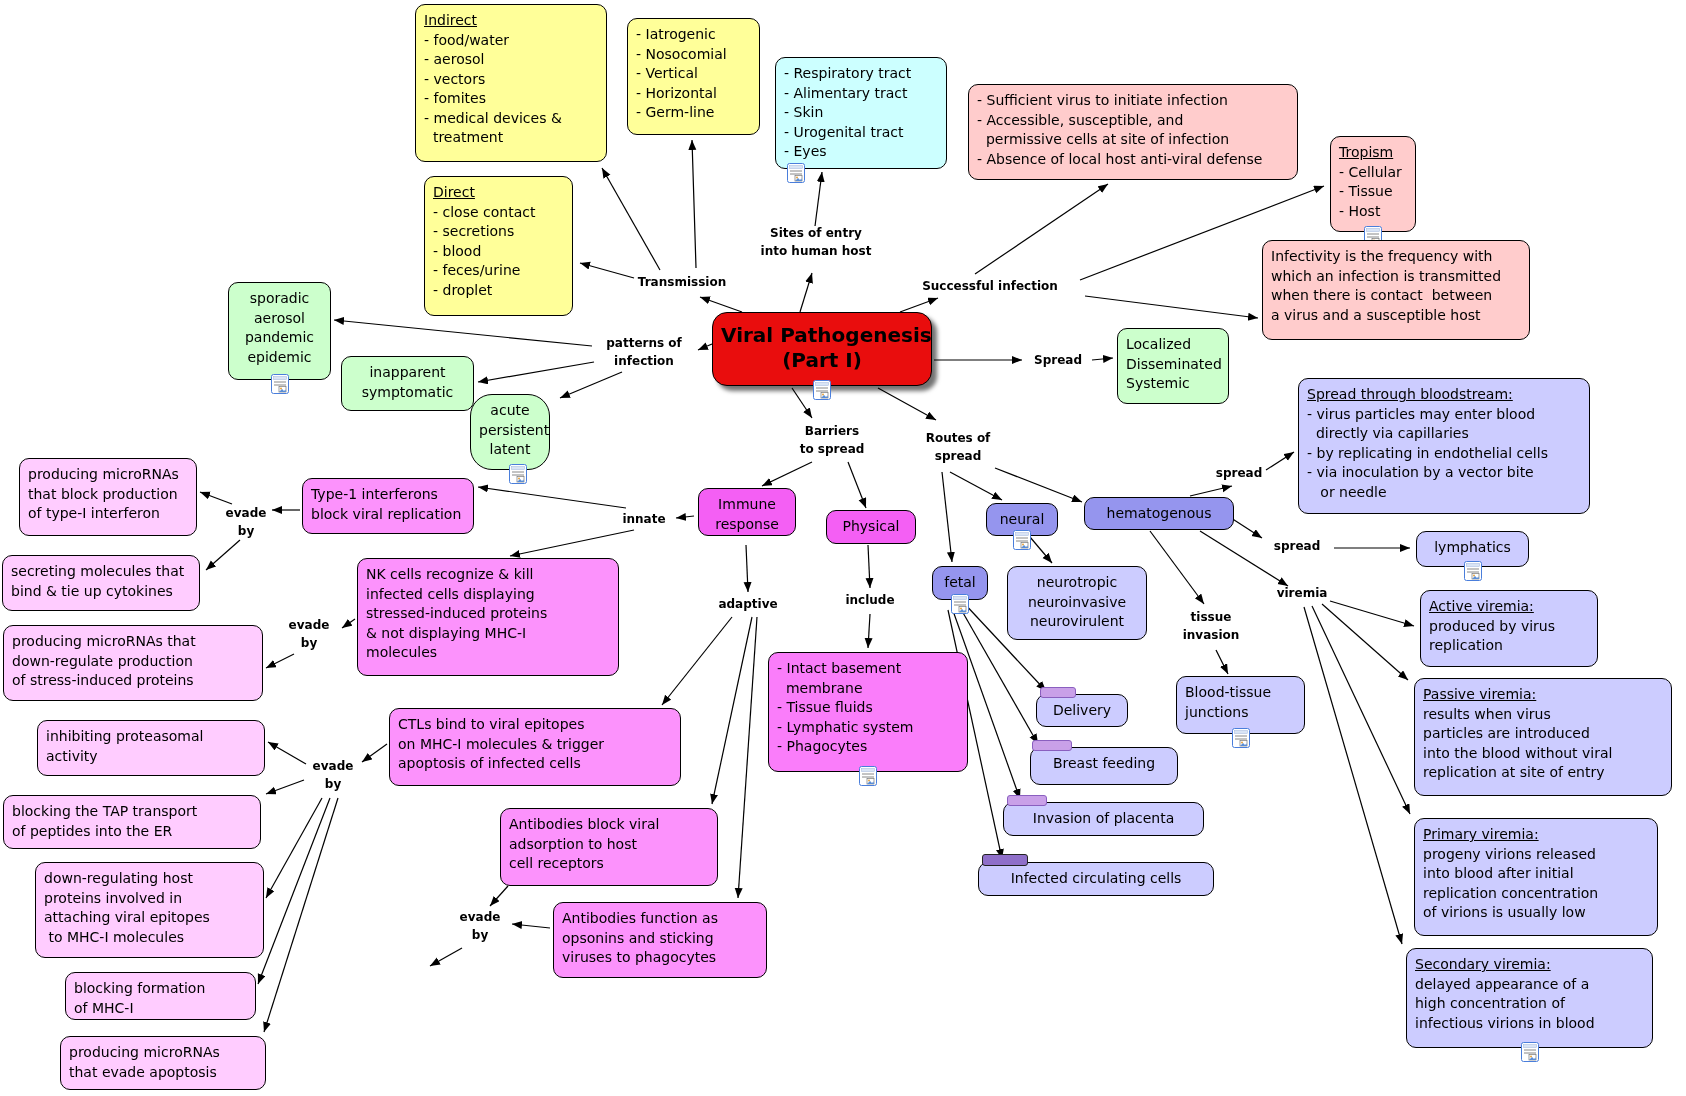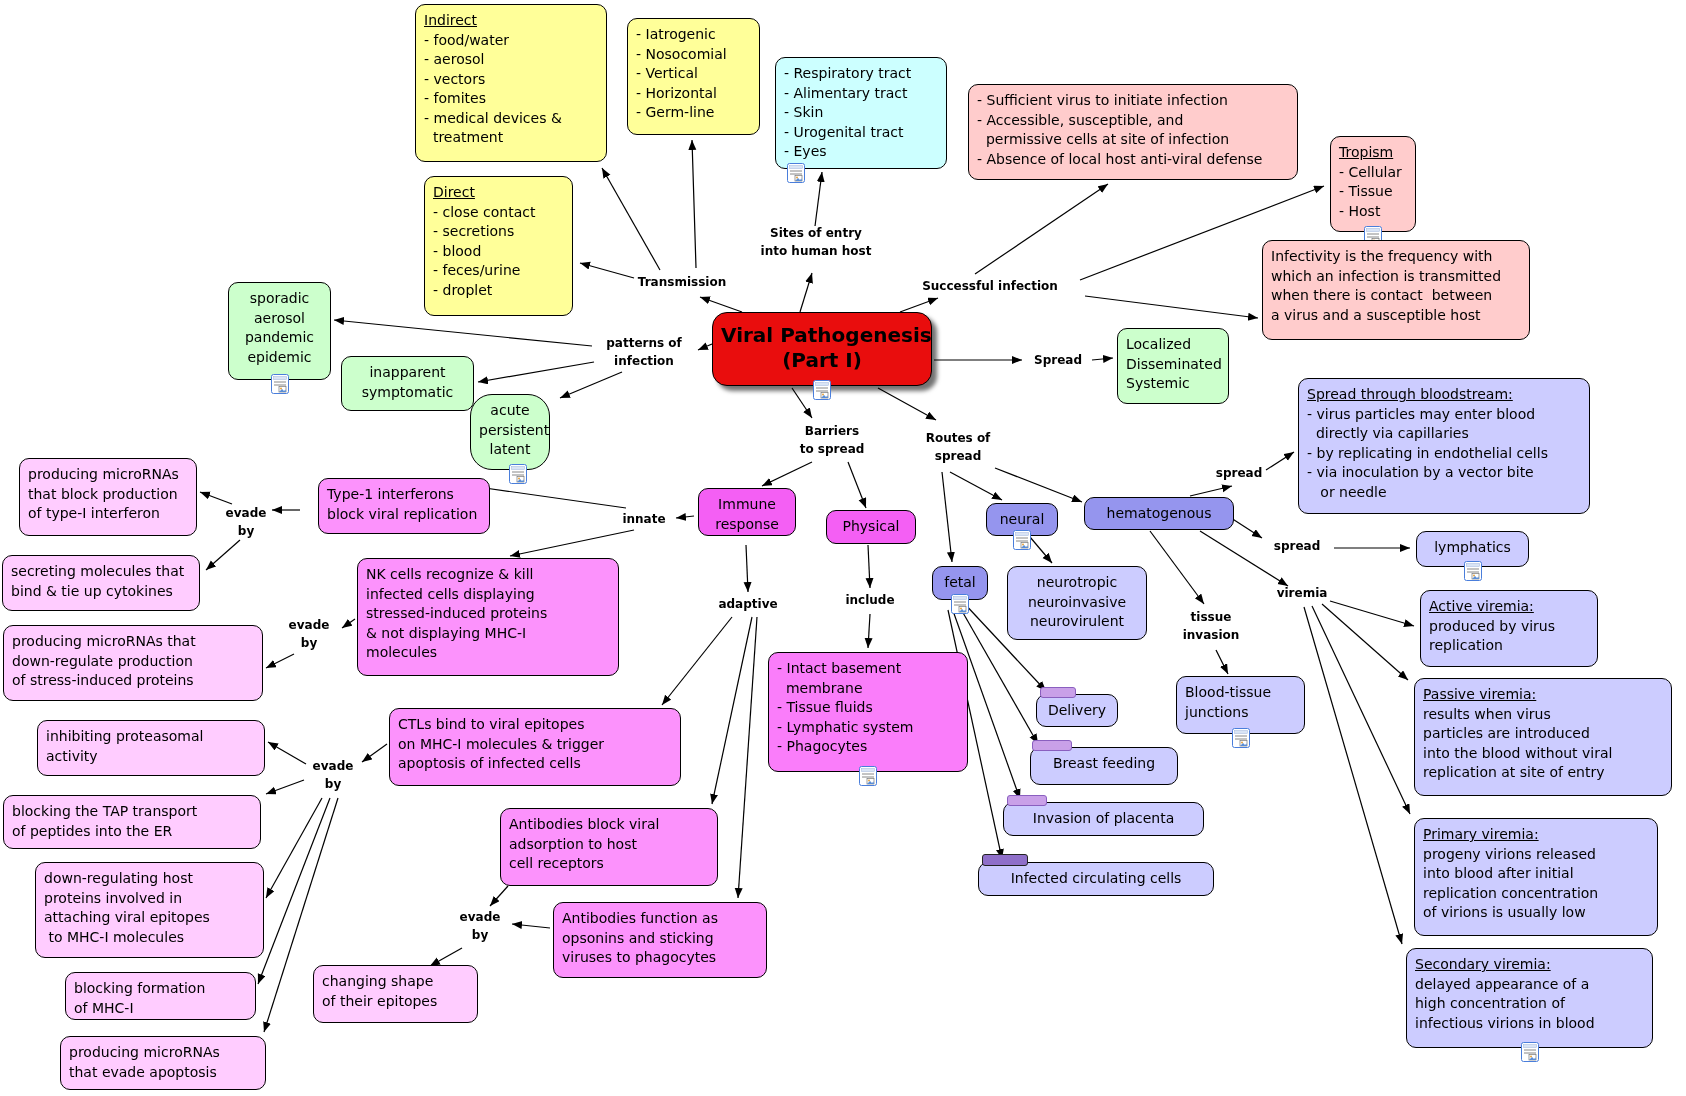--- a/index.html
+++ b/index.html
@@ -156,21 +156,21 @@
         <rect x="2.5" y="2.5" width="13" height="3" fill="#D9E4F5" stroke="#9FB6DC" stroke-width="0.5"></rect>
         <line x1="3" y1="8" x2="15" y2="8" stroke="#888" stroke-width="1"></line>
         <line x1="3" y1="11" x2="15" y2="11" stroke="#888" stroke-width="1"></line>
         <rect x="8" y="12.5" width="7" height="5.5" fill="#FFF" stroke="#777" stroke-width="0.7"></rect>
         <circle cx="10" cy="14.5" r="1" fill="#E8A33D"></circle>
         <path d="M8.5 17.5 L11 15 L13 17 L14.5 15.5 L15 18 L8.5 18 Z" fill="#5B8ED6"></path>
       </svg></div>
     <div class="node c-green" style="left: 1117px; top: 328px; width: 112px; height: 76px;"><span class="line">Localized</span><span class="line">Disseminated</span><span class="line">Systemic</span></div>
     <div class="node c-lavender" style="left: 1298px; top: 378px; width: 292px; height: 136px;"><span class="line ul">Spread through bloodstream:</span><span class="line">- virus particles may enter blood</span><span class="line">  directly via capillaries</span><span class="line">- by replicating in endothelial cells</span><span class="line">- via inoculation by a vector bite</span><span class="line">   or needle</span></div>
     <div class="node c-pinklight" style="left: 19px; top: 458px; width: 178px; height: 78px;"><span class="line">producing microRNAs</span><span class="line">that block production</span><span class="line">of type-I interferon</span></div>
-    <div class="node c-magenta" style="left: 318px; top: 478px; width: 172px; height: 56px;"><span class="line">Type-1 interferons</span><span class="line">block viral replication</span></div>
+    <div class="node c-magenta" style="left: 302px; top: 478px; width: 172px; height: 56px;"><span class="line">Type-1 interferons</span><span class="line">block viral replication</span></div>
     <div class="node c-pinklight" style="left: 2px; top: 555px; width: 198px; height: 56px;"><span class="line">secreting molecules that</span><span class="line">bind &amp; tie up cytokines</span></div>
     <div class="node c-magenta" style="left: 357px; top: 558px; width: 262px; height: 118px;"><span class="line">NK cells recognize &amp; kill</span><span class="line">infected cells displaying</span><span class="line">stressed-induced proteins</span><span class="line">&amp; not displaying MHC-I</span><span class="line">molecules</span></div>
     <div class="node c-pinklight" style="left: 3px; top: 625px; width: 260px; height: 76px;"><span class="line">producing microRNAs that</span><span class="line">down-regulate production</span><span class="line">of stress-induced proteins</span></div>
     <div class="node c-magentab center" style="left: 698px; top: 488px; width: 98px; height: 48px;"><span class="line">Immune</span><span class="line">response</span></div>
     <div class="node c-magentab center" style="left: 826px; top: 510px; width: 90px; height: 34px;"><span class="line">Physical</span></div>
     <div class="node c-magentam" style="left: 768px; top: 652px; width: 200px; height: 120px;"><span class="line">- Intact basement</span><span class="line">  membrane</span><span class="line">- Tissue fluids</span><span class="line">- Lymphatic system</span><span class="line">- Phagocytes</span></div>
     <div class="res-icon" style="left: 859px; top: 766px;"><svg width="18" height="20" viewBox="0 0 18 20">
         <rect x="0.5" y="0.5" width="17" height="19" rx="2" fill="#FFFFFF" stroke="#4A7EDB"></rect>
         <rect x="2.5" y="2.5" width="13" height="3" fill="#D9E4F5" stroke="#9FB6DC" stroke-width="0.5"></rect>
         <line x1="3" y1="8" x2="15" y2="8" stroke="#888" stroke-width="1"></line>
@@ -194,21 +194,21 @@
     <div class="res-icon" style="left: 951px; top: 594px;"><svg width="18" height="20" viewBox="0 0 18 20">
         <rect x="0.5" y="0.5" width="17" height="19" rx="2" fill="#FFFFFF" stroke="#4A7EDB"></rect>
         <rect x="2.5" y="2.5" width="13" height="3" fill="#D9E4F5" stroke="#9FB6DC" stroke-width="0.5"></rect>
         <line x1="3" y1="8" x2="15" y2="8" stroke="#888" stroke-width="1"></line>
         <line x1="3" y1="11" x2="15" y2="11" stroke="#888" stroke-width="1"></line>
         <rect x="8" y="12.5" width="7" height="5.5" fill="#FFF" stroke="#777" stroke-width="0.7"></rect>
         <circle cx="10" cy="14.5" r="1" fill="#E8A33D"></circle>
         <path d="M8.5 17.5 L11 15 L13 17 L14.5 15.5 L15 18 L8.5 18 Z" fill="#5B8ED6"></path>
       </svg></div>
     <div class="node c-lavender center" style="left: 1007px; top: 566px; width: 140px; height: 74px;"><span class="line">neurotropic</span><span class="line">neuroinvasive</span><span class="line">neurovirulent</span></div>
-    <div class="node c-lavender center" style="left: 1036px; top: 694px; width: 82px; height: 33px;"><span class="line">Delivery</span></div>
+    <div class="node c-lavender center" style="left: 1036px; top: 694px; width: 92px; height: 33px;"><span class="line">Delivery</span></div>
     <div class="node c-lavender center" style="left: 1030px; top: 747px; width: 148px; height: 38px;"><span class="line">Breast feeding</span></div>
     <div class="node c-lavender center" style="left: 1003px; top: 802px; width: 201px; height: 34px;"><span class="line">Invasion of placenta</span></div>
     <div class="node c-lavender center" style="left: 978px; top: 862px; width: 236px; height: 34px;"><span class="line">Infected circulating cells</span></div>
     <div class="node c-lavender" style="left: 1176px; top: 676px; width: 129px; height: 58px;"><span class="line">Blood-tissue</span><span class="line">junctions</span></div>
     <div class="res-icon" style="left: 1232px; top: 728px;"><svg width="18" height="20" viewBox="0 0 18 20">
         <rect x="0.5" y="0.5" width="17" height="19" rx="2" fill="#FFFFFF" stroke="#4A7EDB"></rect>
         <rect x="2.5" y="2.5" width="13" height="3" fill="#D9E4F5" stroke="#9FB6DC" stroke-width="0.5"></rect>
         <line x1="3" y1="8" x2="15" y2="8" stroke="#888" stroke-width="1"></line>
         <line x1="3" y1="11" x2="15" y2="11" stroke="#888" stroke-width="1"></line>
         <rect x="8" y="12.5" width="7" height="5.5" fill="#FFF" stroke="#777" stroke-width="0.7"></rect>
@@ -239,21 +239,20 @@
         <path d="M8.5 17.5 L11 15 L13 17 L14.5 15.5 L15 18 L8.5 18 Z" fill="#5B8ED6"></path>
       </svg></div>
     <div class="node c-pinklight" style="left: 37px; top: 720px; width: 228px; height: 56px;"><span class="line">inhibiting proteasomal</span><span class="line">activity</span></div>
     <div class="node c-pinklight" style="left: 3px; top: 795px; width: 258px; height: 54px;"><span class="line">blocking the TAP transport</span><span class="line">of peptides into the ER</span></div>
     <div class="node c-pinklight" style="left: 35px; top: 862px; width: 229px; height: 96px;"><span class="line">down-regulating host</span><span class="line">proteins involved in</span><span class="line">attaching viral epitopes</span><span class="line"> to MHC-I molecules</span></div>
     <div class="node c-pinklight" style="left: 65px; top: 972px; width: 191px; height: 48px;"><span class="line">blocking formation</span><span class="line">of MHC-I</span></div>
     <div class="node c-pinklight" style="left: 60px; top: 1036px; width: 206px; height: 54px;"><span class="line">producing microRNAs</span><span class="line">that evade apoptosis</span></div>
     <div class="node c-magenta" style="left: 389px; top: 708px; width: 292px; height: 78px;"><span class="line">CTLs bind to viral epitopes</span><span class="line">on MHC-I molecules &amp; trigger</span><span class="line">apoptosis of infected cells</span></div>
     <div class="node c-magenta" style="left: 500px; top: 808px; width: 218px; height: 78px;"><span class="line">Antibodies block viral</span><span class="line">adsorption to host</span><span class="line">cell receptors</span></div>
     <div class="node c-magenta" style="left: 553px; top: 902px; width: 214px; height: 76px;"><span class="line">Antibodies function as</span><span class="line">opsonins and sticking</span><span class="line">viruses to phagocytes</span></div>
-    <div class="node c-pinklight" style="left: 313px; top: 965px; width: 165px; height: 58px;"><span class="line">changing shape</span><span class="line">of their epitopes</span></div>
     <div class="link-label" style="left: 682px; top: 282px;">Transmission</div>
     <div class="link-label" style="left: 816px; top: 242px;">Sites of entry
 into human host</div>
     <div class="link-label" style="left: 990px; top: 286px;">Successful infection</div>
     <div class="link-label" style="left: 644px; top: 352px;">patterns of
 infection</div>
     <div class="link-label" style="left: 1058px; top: 360px;">Spread</div>
     <div class="link-label" style="left: 832px; top: 440px;">Barriers
 to spread</div>
     <div class="link-label" style="left: 958px; top: 447px;">Routes of

